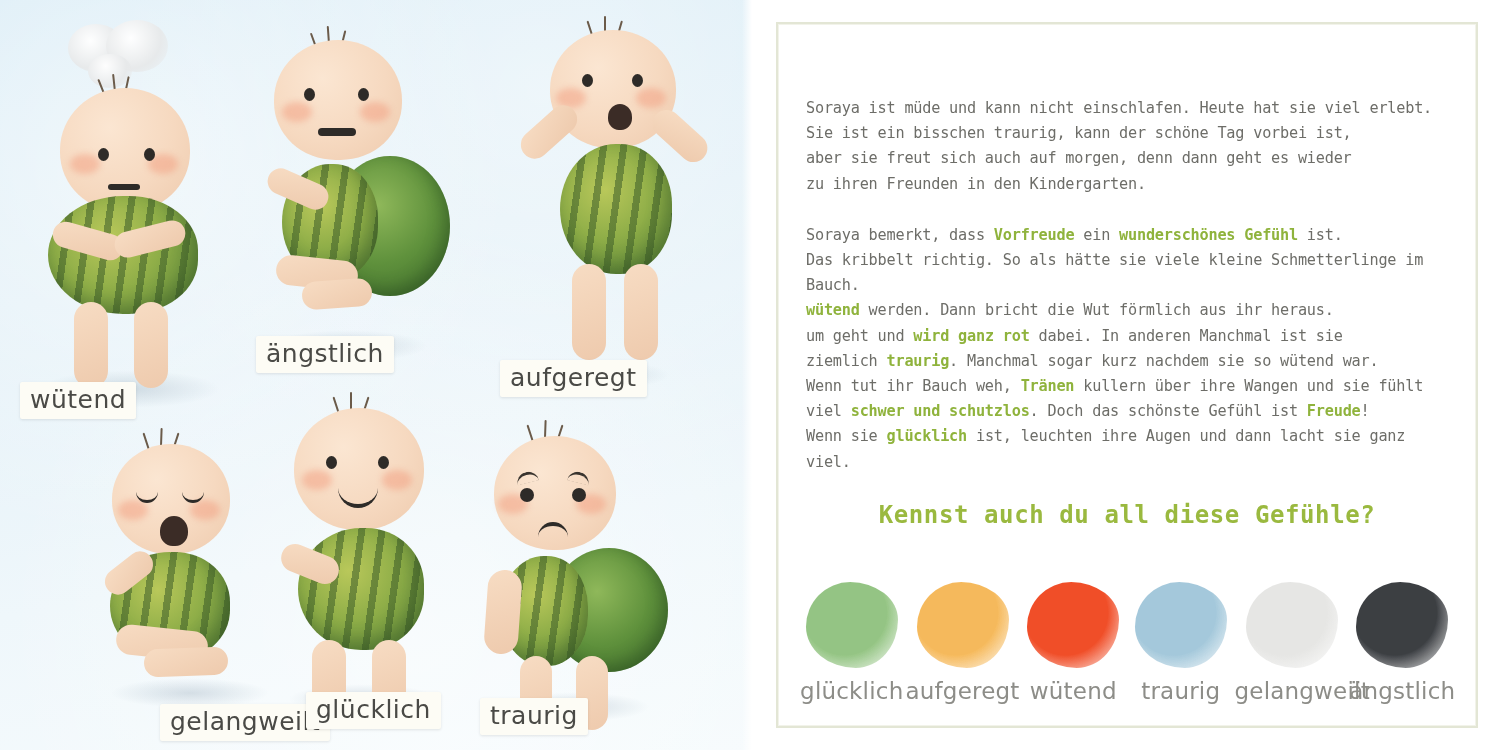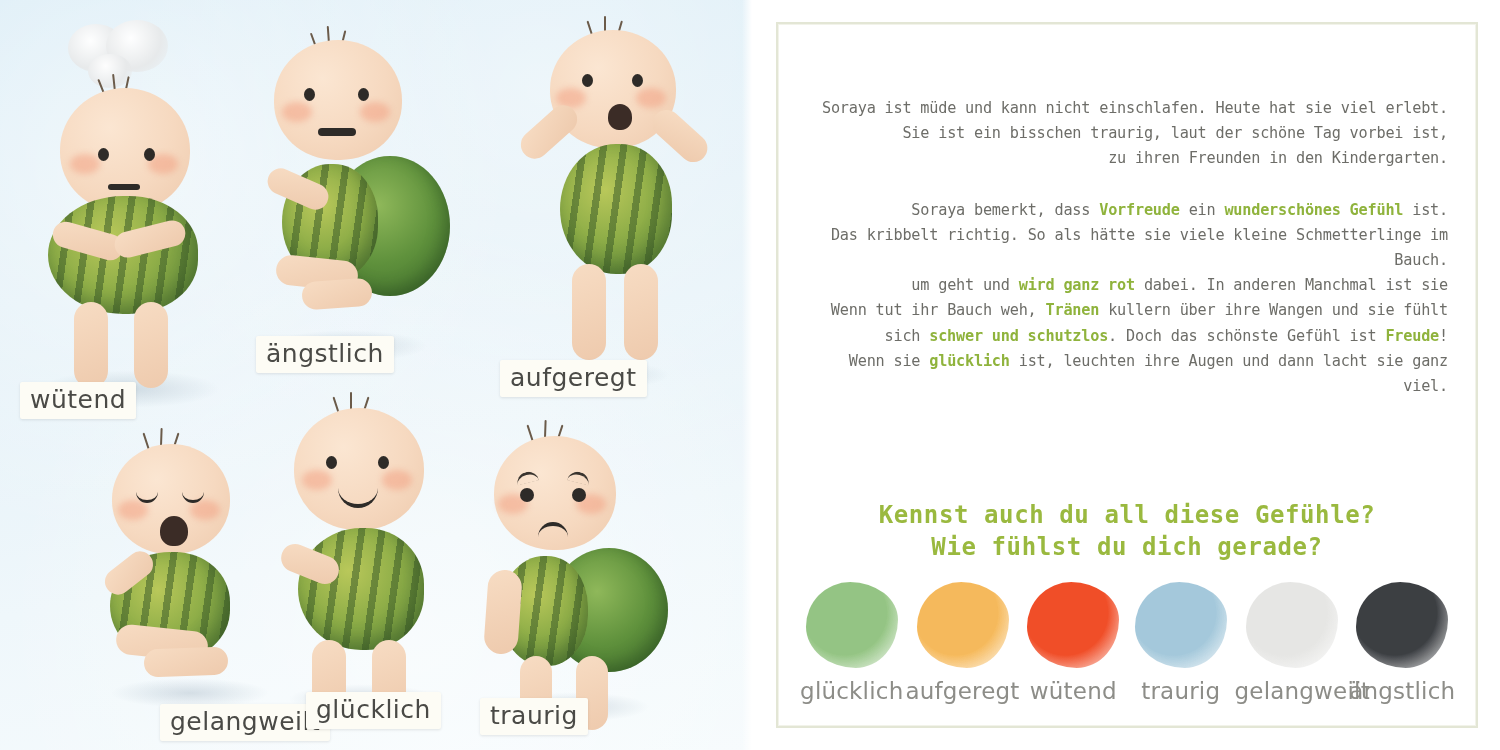--- a/index.html
+++ b/index.html
@@ -180,21 +180,21 @@
     bottom: 22px;
     background: #ffffff;
     border: 2px solid #e3e6d5;
     box-shadow: 0 0 0 1px #f2f3ea inset;
   }
   .text-block {
     position: absolute;
     left: 28px;
     right: 28px;
     top: 72px;
-    text-align: right;
+    text-align: left;
     font-family: "DejaVu Sans Mono", monospace;
     font-size: 15.2px;
     line-height: 25.2px;
     color: #6d6d68;
     letter-spacing: -0.2px;
   }
   .para + .para { margin-top: 26px; }
   .hl { color: #8fb33c; font-weight: bold; }
 
   .question {
@@ -367,36 +367,38 @@
 
     <div class="page-gutter"></div>
   </div>
 
   <div class="right-page">
     <div class="card">
 
       <div class="text-block">
         <div class="para" id="para1">
             <div><span>Soraya ist müde und kann nicht einschlafen. Heute hat sie viel erlebt.</span></div>
-            <div><span>Sie ist ein bisschen traurig, laut der schöne Tag vorbei ist,</span></div>
+            <div><span>Sie ist ein bisschen traurig, kann der schöne Tag vorbei ist,</span></div>
+            <div><span>aber sie freut sich auch auf morgen, denn dann geht es wieder</span></div>
             <div><span>zu ihren Freunden in den Kindergarten.</span></div>
           </div>
         <div class="para" id="para2">
             <div><span>Soraya bemerkt, dass </span><span class="hl">Vorfreude</span><span> ein </span><span class="hl">wunderschönes Gefühl</span><span> ist.</span></div>
             <div><span>Das kribbelt richtig. So als hätte sie viele kleine Schmetterlinge im Bauch.</span></div>
+            <div><span class="hl">wütend</span><span> werden. Dann bricht die Wut förmlich aus ihr heraus.</span></div>
             <div><span>um geht und </span><span class="hl">wird ganz rot</span><span> dabei. In anderen Manchmal ist sie</span></div>
+            <div><span>ziemlich </span><span class="hl">traurig</span><span>. Manchmal sogar kurz nachdem sie so wütend war.</span></div>
             <div><span>Wenn tut ihr Bauch weh, </span><span class="hl">Tränen</span><span> kullern über ihre Wangen und sie fühlt</span></div>
-            <div><span>sich </span><span class="hl">schwer und schutzlos</span><span>. Doch das schönste Gefühl ist </span><span class="hl">Freude</span><span>!</span></div>
+            <div><span>viel </span><span class="hl">schwer und schutzlos</span><span>. Doch das schönste Gefühl ist </span><span class="hl">Freude</span><span>!</span></div>
             <div><span>Wenn sie </span><span class="hl">glücklich</span><span> ist, leuchten ihre Augen und dann lacht sie ganz viel.</span></div>
           </div>
       </div>
 
       <div class="question">
         <div>Kennst auch du all diese Gefühle?</div>
-        <div>Wie fühlst du dich gerade?</div>
       </div>
 
       <div class="swatch-row" id="swatch-row">
           <div class="swatch-item">
             <div class="blob" style="background: radial-gradient(circle at 42% 36%, rgb(140, 192, 122) 0%, rgb(140, 192, 122) 55%, rgba(255, 255, 255, 0) 100%); opacity: 0.92;"></div>
             <div class="blob-label">glücklich</div>
           </div>
           <div class="swatch-item">
             <div class="blob" style="background: radial-gradient(circle at 42% 36%, rgb(245, 180, 79) 0%, rgb(245, 180, 79) 55%, rgba(255, 255, 255, 0) 100%); opacity: 0.92;"></div>
             <div class="blob-label">aufgeregt</div>

